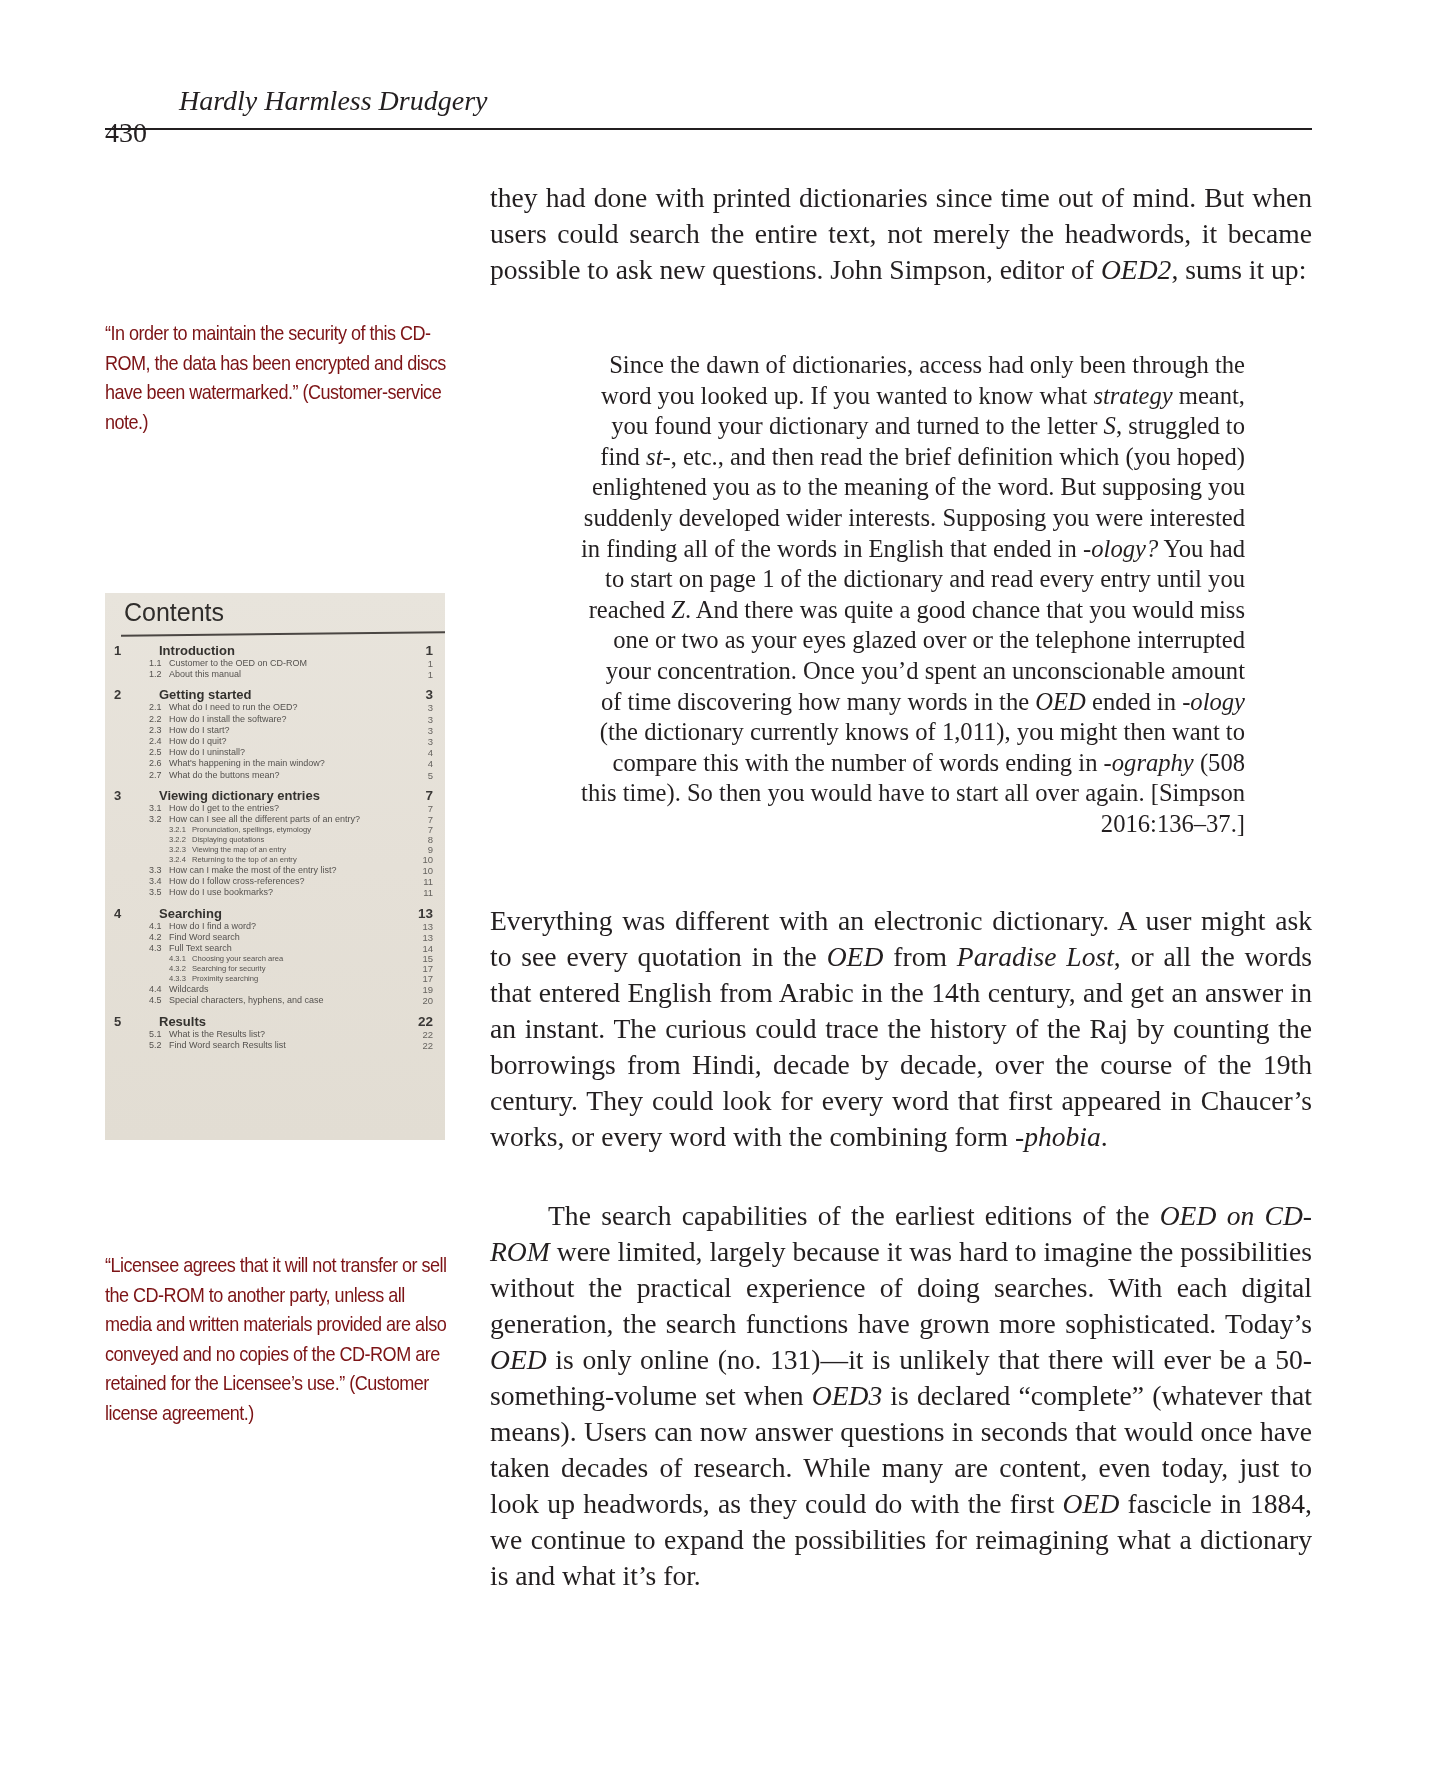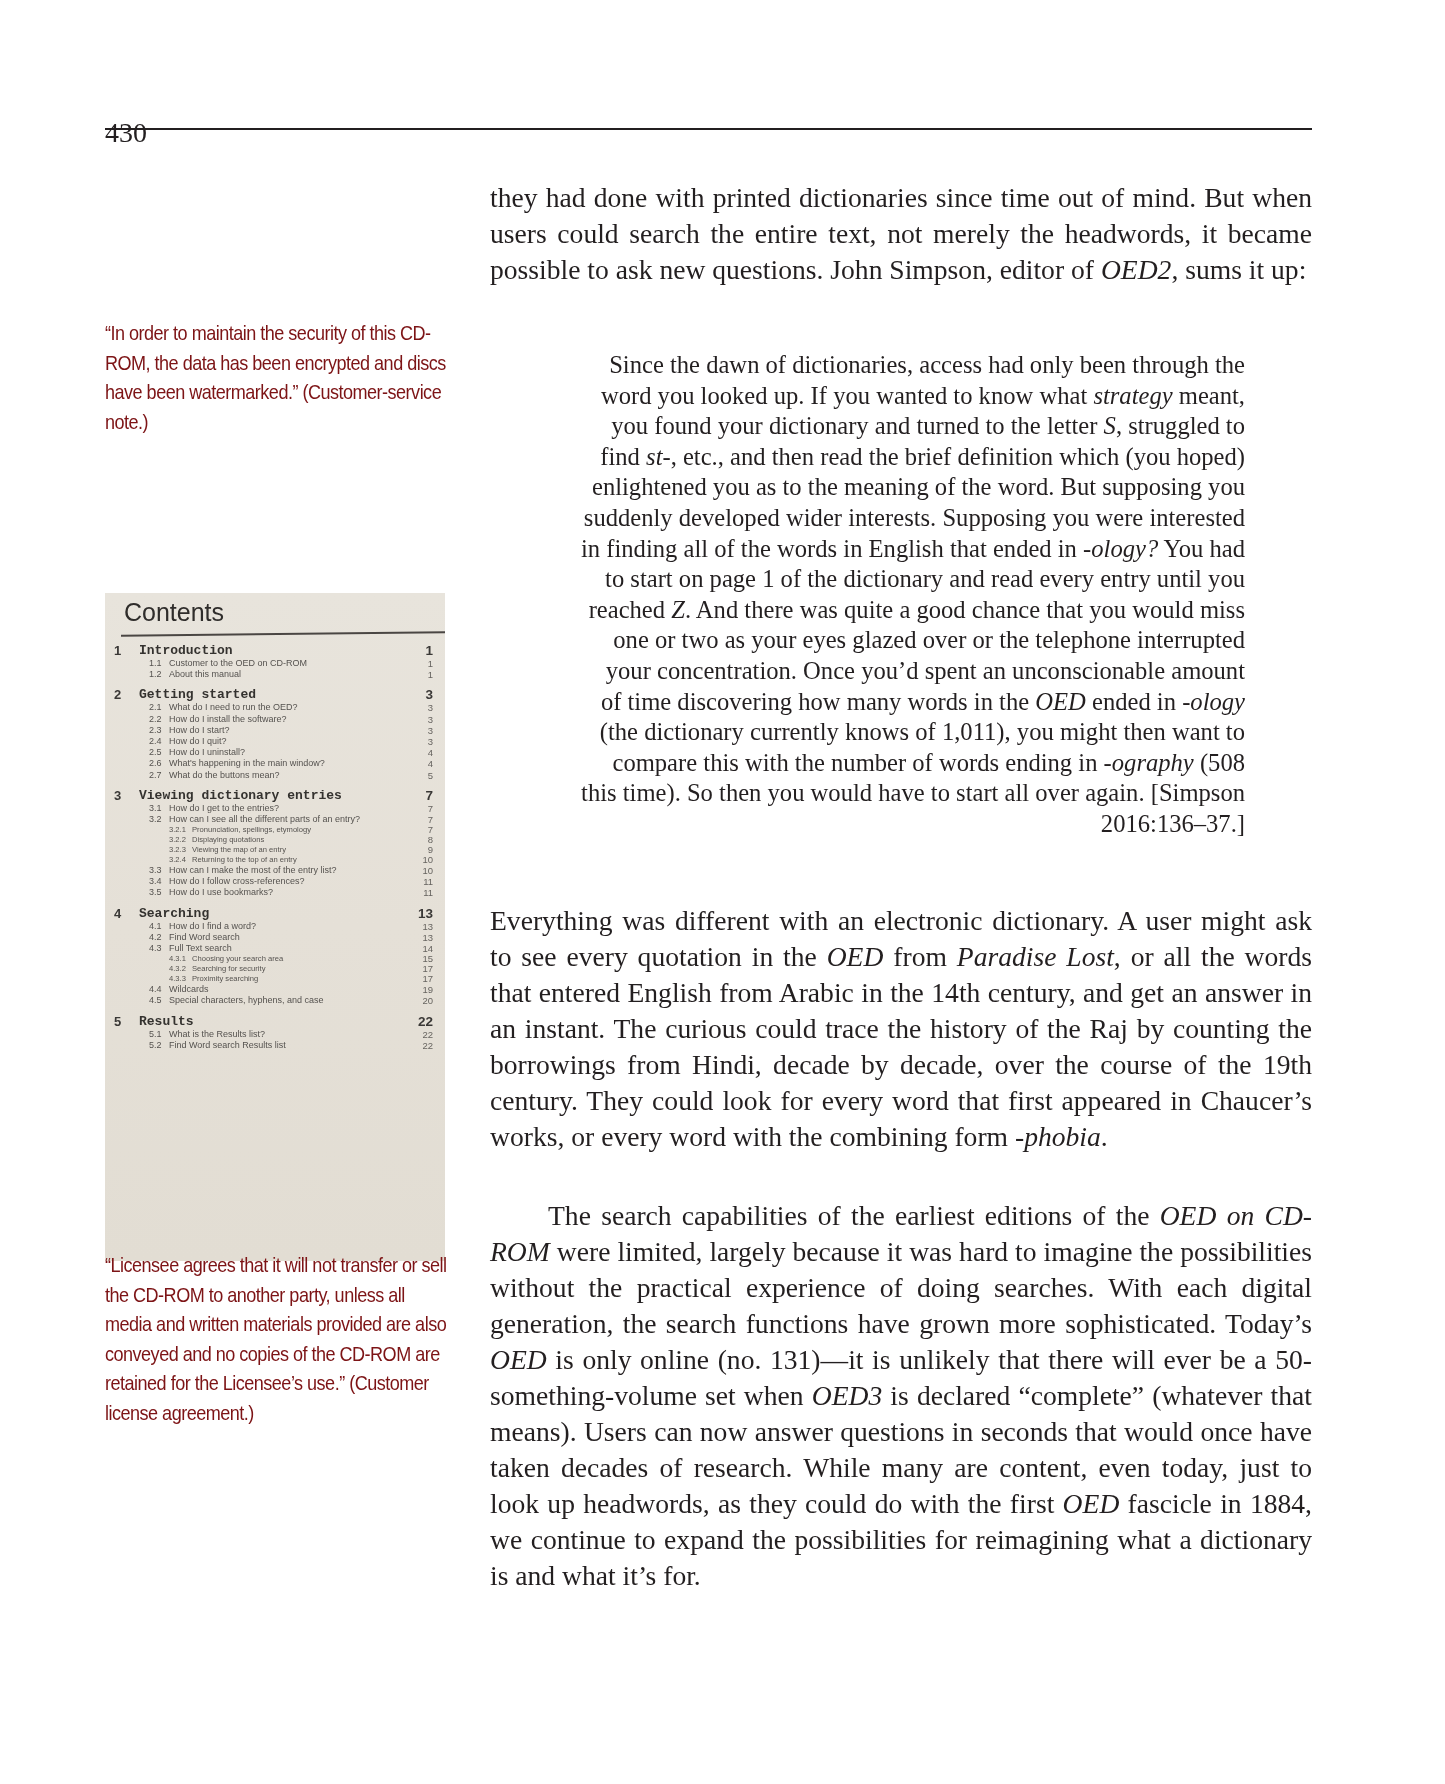--- a/index.html
+++ b/index.html
@@ -14,43 +14,44 @@
   .bq { position:absolute; left:581px; width:664px; top:350px; font-size:24.6px; line-height:30.6px; text-align:right; }
   .p2 { top:903px; }
   .p3 { top:1198px; text-indent:58px; }
   .body-col p, .bq p { margin:0; }
   i { }
 
   .note { position:absolute; left:105px; width:340px; font-family:"Liberation Sans", "DejaVu Sans", sans-serif; font-size:21px; line-height:29.5px; color:#7d1416; letter-spacing:-0.6px; transform:scaleX(0.86); transform-origin:left top; width:400px; }
   .note1 { top:318px; }
   .note2 { top:1250px; }
 
-  .toc { position:absolute; left:105px; top:593px; width:340px; height:668px; background:linear-gradient(180deg,#e8e4dc 0%,#e5e0d7 50%,#e2ddd3 100%); font-family:"Liberation Sans", "DejaVu Sans", sans-serif; color:#3a3836; overflow:hidden; }
+  .toc { position:absolute; left:105px; top:593px; width:340px; height:547px; background:linear-gradient(180deg,#e8e4dc 0%,#e5e0d7 50%,#e2ddd3 100%); font-family:"Liberation Sans", "DejaVu Sans", sans-serif; color:#3a3836; overflow:hidden; }
   .toc-title { position:absolute; left:19px; top:5px; font-size:25px; color:#2f2d2b; }
   .toc-rule { position:absolute; left:16px; right:0; top:40px; height:1.5px; background:#4a4643; transform:rotate(-0.6deg); }
   .toc-list { position:absolute; left:0; top:48px; right:0; }
   .toc-row { position:relative; height:11.2px; font-size:9px; line-height:11.2px; }
   .toc-row .num { position:absolute; left:44px; color:#55524f; }
   .toc-row .lbl { position:absolute; left:64px; color:#55524f; white-space:nowrap; }
   .toc-row .pg { position:absolute; right:12px; color:#66635f; font-size:9.5px; }
   .toc-row.ch { height:17px; font-size:13px; line-height:19px; font-weight:bold; }
   .toc-row.ch .num { left:9px; color:#3a3836; }
-  .toc-row.ch .lbl { left:34px; color:#34322f;font-family:Liberation Mono, monospace; }
+  .toc-row.ch .lbl { left:54px; color:#34322f; }
   .toc-row.ch .pg { font-size:13.5px; color:#3a3836; }
   .toc-row.sub { height:10px; font-size:7.6px; line-height:10px; }
   .toc-row.sub .num { left:64px; }
   .toc-row.sub .lbl { left:87px; }
   .toc-row.sub .pg { font-size:9.5px; }
   .toc-row.gap-before { margin-top:5px; }
 </style>
 </head>
 <body>
 
 <div class="running-head">
   <span class="folio">430</span>
+  <span class="run-title">Hardly Harmless Drudgery</span>
 </div>
 
 <div class="body-col p1">
     <p><span>they had done with printed dictionaries since time out of mind. But when users could search the entire text, not merely the headwords, it became possible to ask new questions. John Simpson, editor of </span><i>OED2</i><span>, sums it up:</span></p>
   </div>
 
 <div class="bq">
     <p><span>Since the dawn of dictionaries, access had only been through the word you looked up. If you wanted to know what </span><i>strategy</i><span> meant, you found your dictionary and turned to the letter </span><i>S</i><span>, struggled to find </span><i>st-</i><span>, etc., and then read the brief definition which (you hoped) enlightened you as to the meaning of the word. But supposing you suddenly developed wider interests. Supposing you were interested in finding all of the words in English that ended in </span><i>-ology?</i><span> You had to start on page 1 of the dictionary and read every entry until you reached </span><i>Z</i><span>. And there was quite a good chance that you would miss one or two as your eyes glazed over or the telephone interrupted your concentration. Once you’d spent an unconscionable amount of time discovering how many words in the </span><i>OED</i><span> ended in </span><i>-ology</i><span> (the dictionary currently knows of 1,011), you might then want to compare this with the number of words ending in </span><i>-ography</i><span> (508 this time). So then you would have to start all over again. [Simpson 2016:136–37.]</span></p>
   </div>
 

